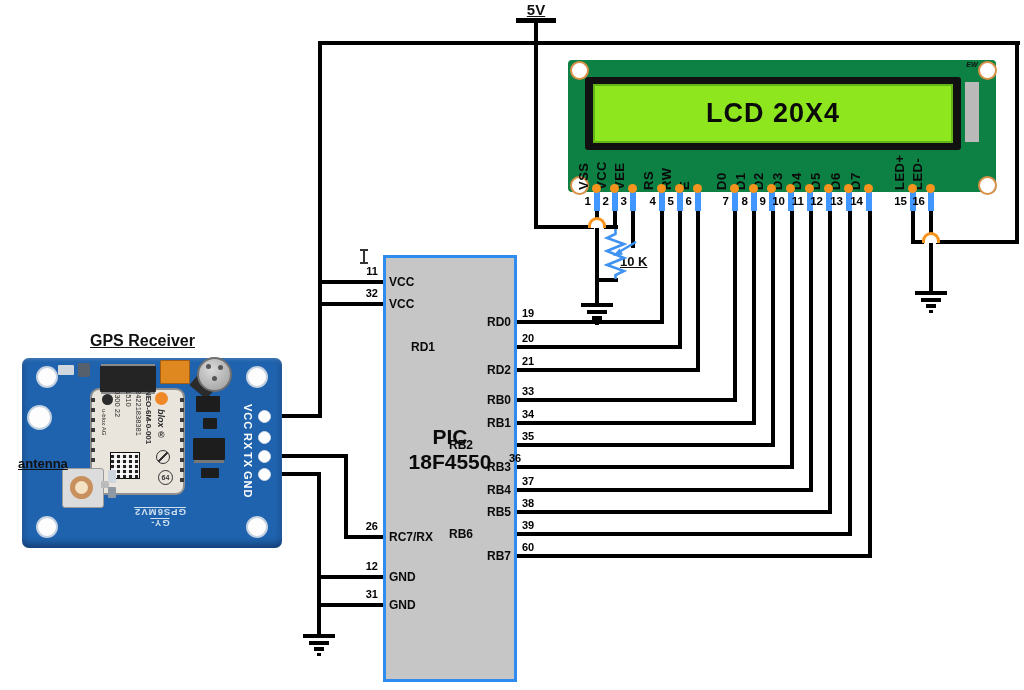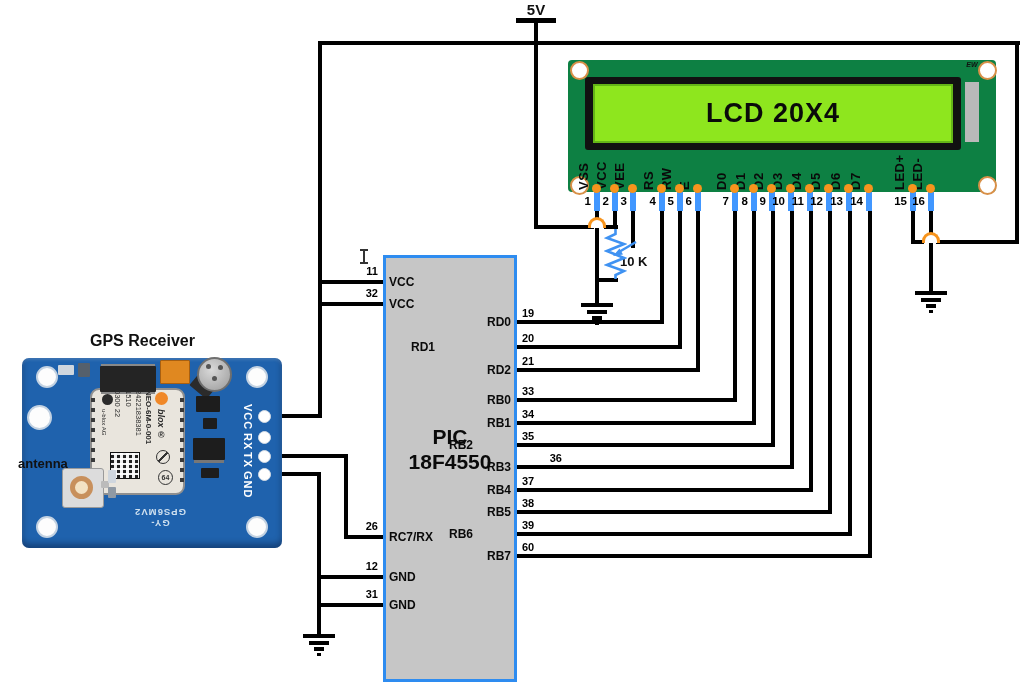--- a/index.html
+++ b/index.html
@@ -1,19 +1,19 @@
 <!DOCTYPE html>
 <html><head>
 <meta charset="utf-8">
 <style>
   html,body{margin:0;padding:0;background:#fff;}
   #stage{position:relative;width:1024px;height:690px;background:#fff;overflow:hidden;
          font-family:"Liberation Sans", sans-serif;}
   .wire{position:absolute;background:#000;z-index:1;}
-  .lbl{position:absolute;color:#111;font-weight:bold;}
+  .lbl{position:absolute;color:#111;font-weight:bold;text-decoration:underline;}
   
   .lcd-board{position:absolute;left:568px;top:60px;width:428px;height:132px;background:#0d8043;border-radius:4px;z-index:2;}
   .lcd-screen{position:absolute;left:585px;top:77px;width:376px;height:73px;background:#111;border-radius:3px;z-index:3;}
   .lcd-inner{position:absolute;left:593px;top:84px;width:360px;height:59px;background:#8ee61e;z-index:3;
              display:flex;align-items:center;justify-content:center;box-shadow:inset 0 0 0 2px #64b517;}
   .lcd-title{font-size:27px;font-weight:bold;color:#0a0a0a;letter-spacing:1px;}
   .lcd-grip{position:absolute;left:965px;top:82px;width:14px;height:60px;background:#b9b9b9;z-index:4;}
   .screw{position:absolute;width:15px;height:15px;background:#fff;border:2px solid #d89048;border-radius:50%;z-index:4;}
   .ew{position:absolute;left:958px;top:61px;width:28px;height:10px;font-size:7px;font-style:italic;font-weight:bold;color:#111;text-align:center;z-index:4;}
   .lcd-pin-label{position:absolute;width:44px;height:14px;font-size:13px;font-weight:bold;color:#0a0a0a;
@@ -275,21 +275,21 @@
     <div class="pic-num" style="left: 522px; top: 332px; width: 40px; text-align: left;">20</div>
     <div class="pic-lab" style="left: 411px; top: 363px; width: 100px; text-align: right;">RD2</div>
     <div class="pic-num" style="left: 522px; top: 355px; width: 40px; text-align: left;">21</div>
     <div class="pic-lab" style="left: 411px; top: 393px; width: 100px; text-align: right;">RB0</div>
     <div class="pic-num" style="left: 522px; top: 385px; width: 40px; text-align: left;">33</div>
     <div class="pic-lab" style="left: 411px; top: 416px; width: 100px; text-align: right;">RB1</div>
     <div class="pic-num" style="left: 522px; top: 408px; width: 40px; text-align: left;">34</div>
     <div class="pic-lab" style="left: 411px; top: 438px; width: 100px; text-align: center;">RB2</div>
     <div class="pic-num" style="left: 522px; top: 430px; width: 40px; text-align: left;">35</div>
     <div class="pic-lab" style="left: 411px; top: 460px; width: 100px; text-align: right;">RB3</div>
-    <div class="pic-num" style="left: 522px; top: 452px; width: 40px; text-align: right;">36</div>
+    <div class="pic-num" style="left: 509px; top: 452px; width: 40px; text-align: left;">36</div>
     <div class="pic-lab" style="left: 411px; top: 483px; width: 100px; text-align: right;">RB4</div>
     <div class="pic-num" style="left: 522px; top: 475px; width: 40px; text-align: left;">37</div>
     <div class="pic-lab" style="left: 411px; top: 505px; width: 100px; text-align: right;">RB5</div>
     <div class="pic-num" style="left: 522px; top: 497px; width: 40px; text-align: left;">38</div>
     <div class="pic-lab" style="left: 411px; top: 527px; width: 100px; text-align: center;">RB6</div>
     <div class="pic-num" style="left: 522px; top: 519px; width: 40px; text-align: left;">39</div>
     <div class="pic-lab" style="left: 411px; top: 549px; width: 100px; text-align: right;">RB7</div>
     <div class="pic-num" style="left: 522px; top: 541px; width: 40px; text-align: left;">60</div>
     <div class="gps-pin-label" style="top: 404px; height: 34px;">VCC</div>
     <div class="gps-pad" style="left: 258px; top: 410px;"></div>

